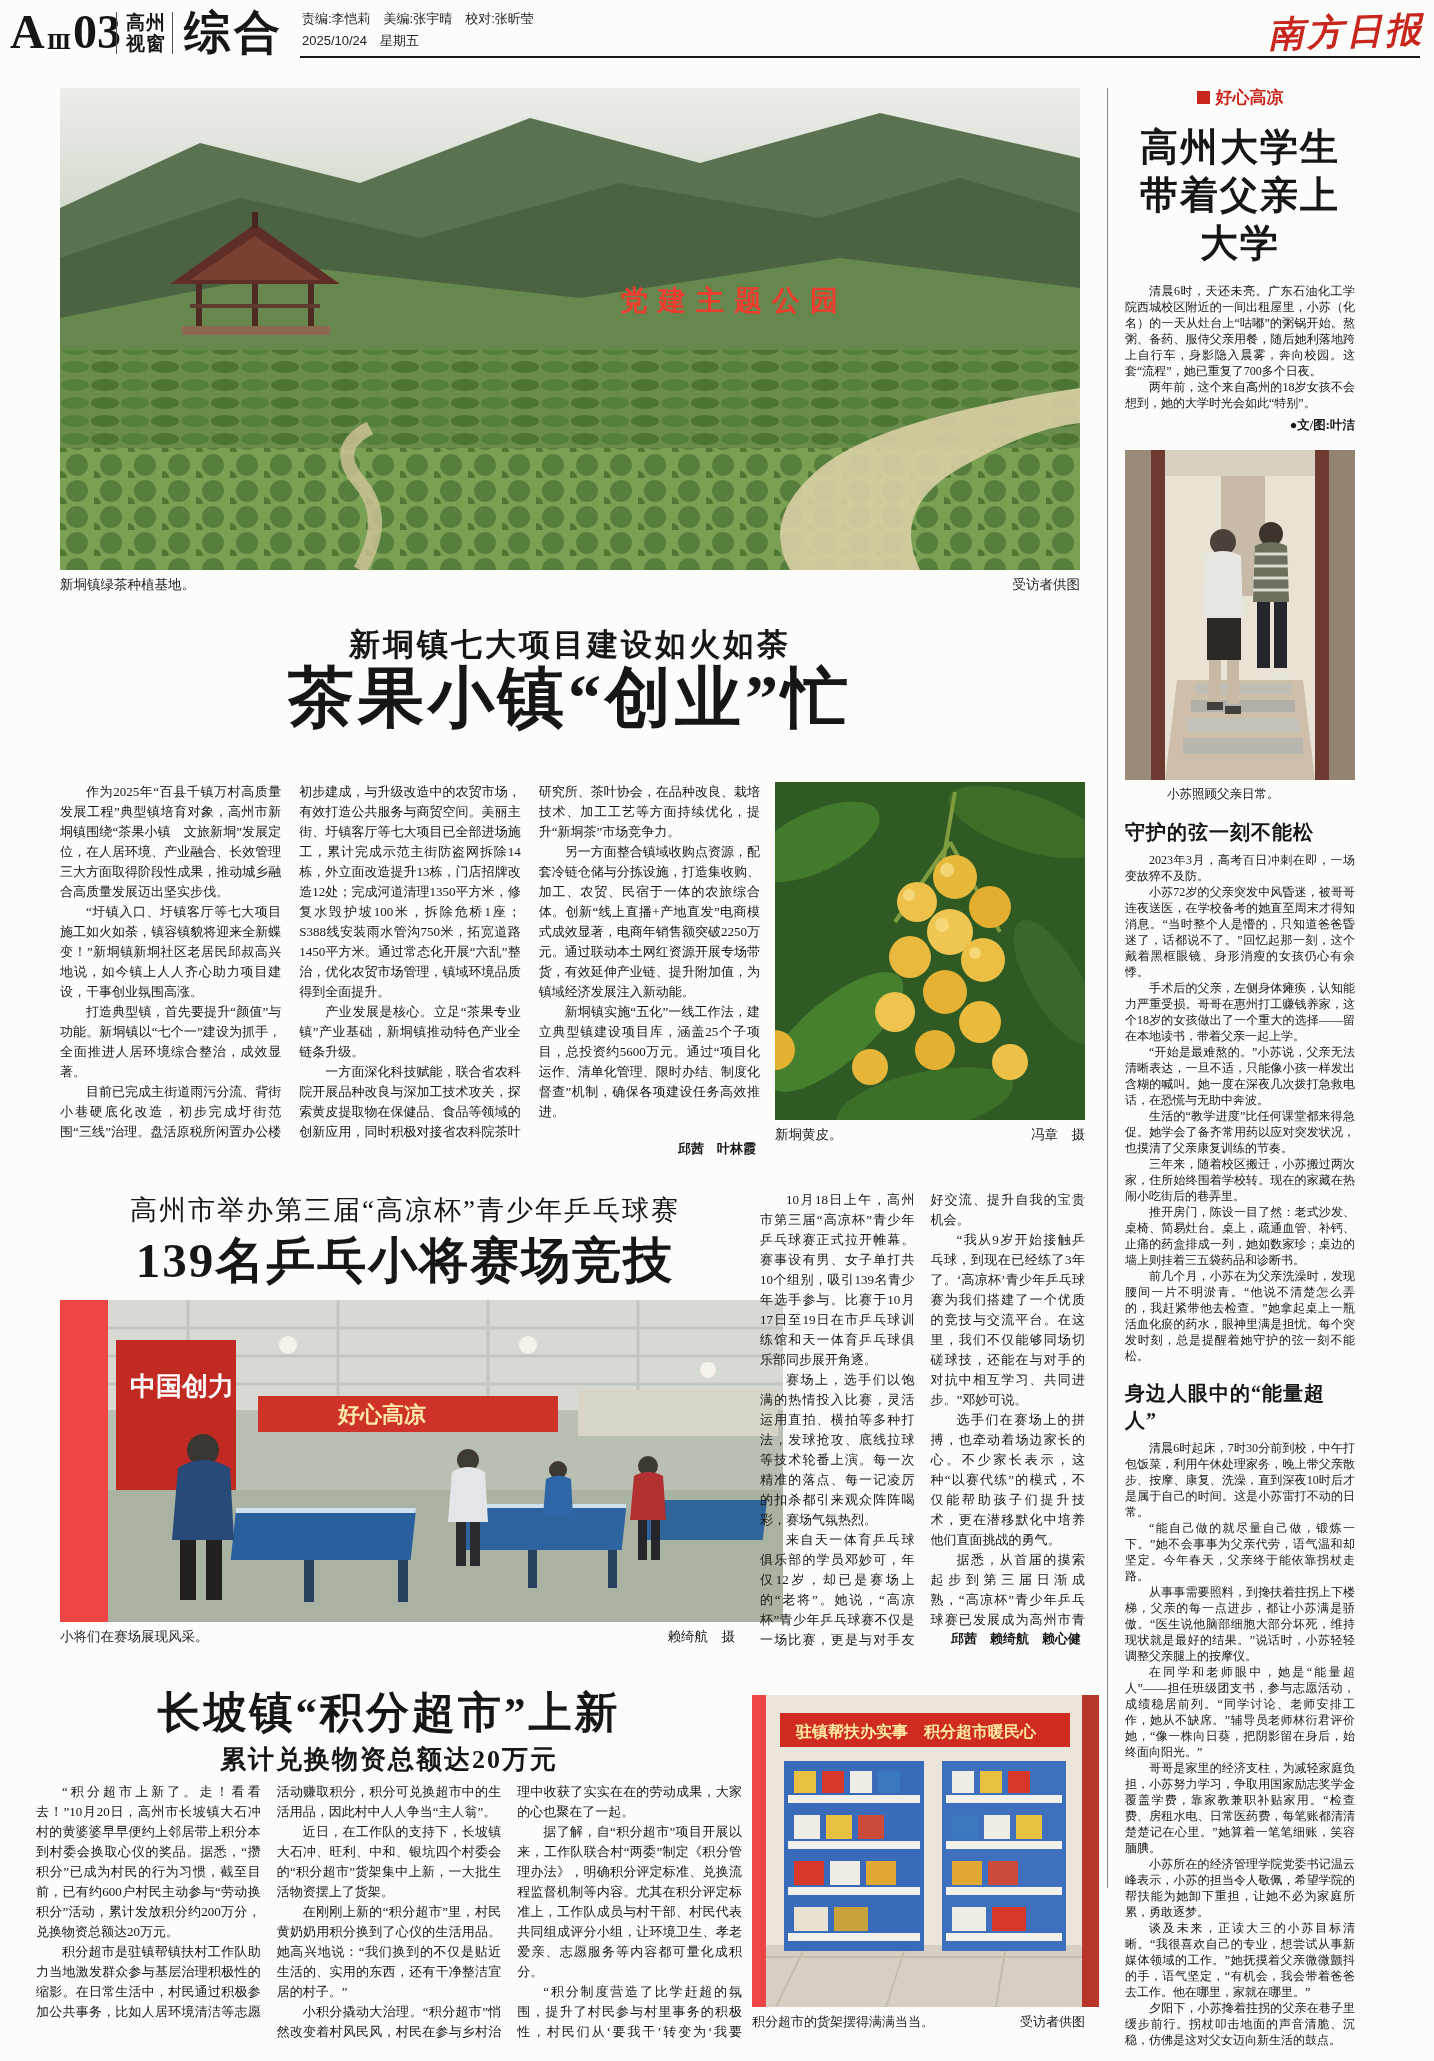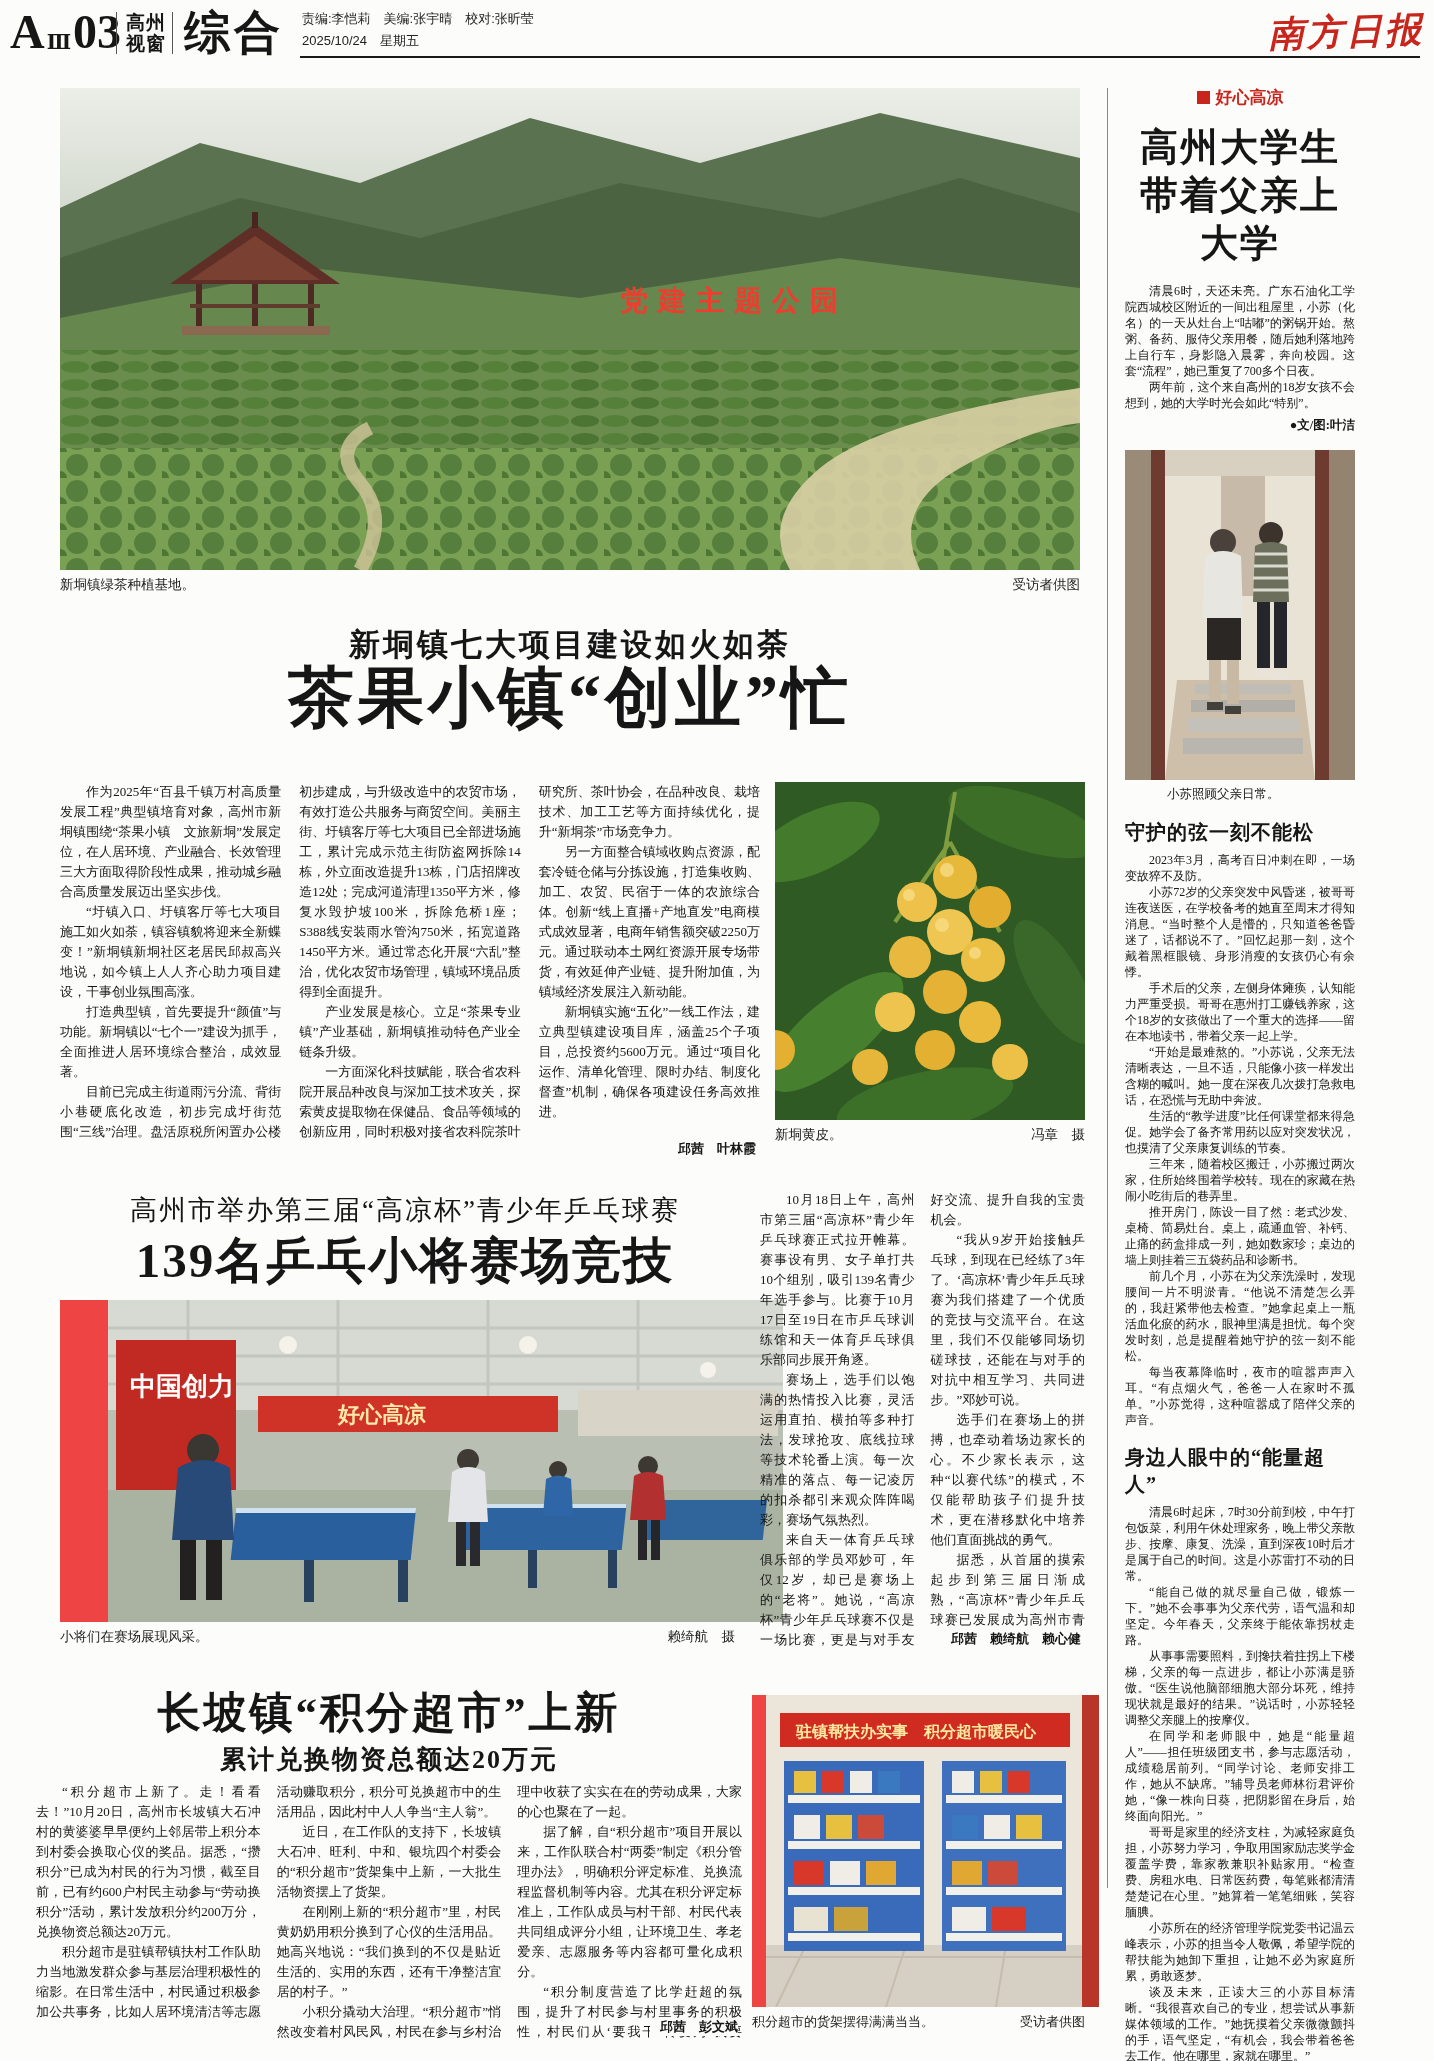--- a/index.html
+++ b/index.html
@@ -267,23 +267,20 @@
   <div class="subhead3">累计兑换物资总额达20万元</div>
   <div class="a3-text bodytext">
       <p class="para">“积分超市上新了。走！看看去！”10月20日，高州市长坡镇大石冲村的黄婆婆早早便约上邻居带上积分本到村委会换取心仪的奖品。据悉，“攒积分”已成为村民的行为习惯，截至目前，已有约600户村民主动参与“劳动换积分”活动，累计发放积分约200万分，兑换物资总额达20万元。</p>
       <p class="para">积分超市是驻镇帮镇扶村工作队助力当地激发群众参与基层治理积极性的缩影。在日常生活中，村民通过积极参加公共事务，比如人居环境清洁等志愿活动赚取积分，积分可兑换超市中的生活用品，因此村中人人争当“主人翁”。</p>
       <p class="para">近日，在工作队的支持下，长坡镇大石冲、旺利、中和、银坑四个村委会的“积分超市”货架集中上新，一大批生活物资摆上了货架。</p>
       <p class="para">在刚刚上新的“积分超市”里，村民黄奶奶用积分换到了心仪的生活用品。她高兴地说：“我们换到的不仅是贴近生活的、实用的东西，还有干净整洁宜居的村子。”</p>
       <p class="para">小积分撬动大治理。“积分超市”悄然改变着村风民风，村民在参与乡村治理中收获了实实在在的劳动成果，大家的心也聚在了一起。</p>
       <p class="para">据了解，自“积分超市”项目开展以来，工作队联合村“两委”制定《积分管理办法》，明确积分评定标准、兑换流程监督机制等内容。尤其在积分评定标准上，工作队成员与村干部、村民代表共同组成评分小组，让环境卫生、孝老爱亲、志愿服务等内容都可量化成积分。</p>
       <p class="para">“积分制度营造了比学赶超的氛围，提升了村民参与村里事务的积极性，村民们从‘要我干’转变为‘我要干’。”工作队相关负责人表示，接下来将持续优化积分规则、丰富兑换物资种类，激发乡村治理新活力。</p>
     </div>
-  <div class="abs" style="left:36px;top:1782px;width:706px;height:266px;pointer-events:none;">
-    <span class="byline" style="bottom:12px;">邱茜　彭文斌</span>
-  </div>
 
   <div class="photo" style="left:752px;top:1695px;width:333px;height:312px;padding-left:14px;">
     <svg width="333" height="312" viewBox="0 0 333 312">
       <rect width="333" height="312" fill="#ece6da"></rect>
       <rect x="0" y="250" width="333" height="62" fill="#d6d0c4"></rect>
       <g stroke="#c4bcac" stroke-width="2">
         <line x1="0" y1="262" x2="333" y2="262"></line>
           <line x1="40" y1="250" x2="10" y2="312"></line>
         <line x1="140" y1="250" x2="120" y2="312"></line>
           <line x1="240" y1="250" x2="230" y2="312"></line>
@@ -401,21 +398,20 @@
     <div class="side-sec-title">守护的弦一刻不能松</div>
     <div class="side-body" style="margin-top:0;">
         <p class="para">2023年3月，高考百日冲刺在即，一场变故猝不及防。</p>
         <p class="para">小苏72岁的父亲突发中风昏迷，被哥哥连夜送医，在学校备考的她直至周末才得知消息。“当时整个人是懵的，只知道爸爸昏迷了，话都说不了。”回忆起那一刻，这个戴着黑框眼镜、身形消瘦的女孩仍心有余悸。</p>
         <p class="para">手术后的父亲，左侧身体瘫痪，认知能力严重受损。哥哥在惠州打工赚钱养家，这个18岁的女孩做出了一个重大的选择——留在本地读书，带着父亲一起上学。</p>
         <p class="para">“开始是最难熬的。”小苏说，父亲无法清晰表达，一旦不适，只能像小孩一样发出含糊的喊叫。她一度在深夜几次拨打急救电话，在恐慌与无助中奔波。</p>
         <p class="para">生活的“教学进度”比任何课堂都来得急促。她学会了备齐常用药以应对突发状况，也摸清了父亲康复训练的节奏。</p>
         <p class="para">三年来，随着校区搬迁，小苏搬过两次家，住所始终围着学校转。现在的家藏在热闹小吃街后的巷弄里。</p>
         <p class="para">推开房门，陈设一目了然：老式沙发、桌椅、简易灶台。桌上，疏通血管、补钙、止痛的药盒排成一列，她如数家珍；桌边的墙上则挂着三五袋药品和诊断书。</p>
         <p class="para">前几个月，小苏在为父亲洗澡时，发现腰间一片不明淤青。“他说不清楚怎么弄的，我赶紧带他去检查。”她拿起桌上一瓶活血化瘀的药水，眼神里满是担忧。每个突发时刻，总是提醒着她守护的弦一刻不能松。</p>
-        <p class="para">每当夜幕降临时，夜市的喧嚣声声入耳。“有点烟火气，爸爸一人在家时不孤单。”小苏觉得，这种喧嚣成了陪伴父亲的声音。</p>
       </div>
 
     <div class="side-sec-title">身边人眼中的“能量超人”</div>
     <div class="side-body" style="margin-top:0;">
         <p class="para">清晨6时起床，7时30分前到校，中午打包饭菜，利用午休处理家务，晚上带父亲散步、按摩、康复、洗澡，直到深夜10时后才是属于自己的时间。这是小苏雷打不动的日常。</p>
         <p class="para">“能自己做的就尽量自己做，锻炼一下。”她不会事事为父亲代劳，语气温和却坚定。今年春天，父亲终于能依靠拐杖走路。</p>
         <p class="para">从事事需要照料，到搀扶着拄拐上下楼梯，父亲的每一点进步，都让小苏满是骄傲。“医生说他脑部细胞大部分坏死，维持现状就是最好的结果。”说话时，小苏轻轻调整父亲腿上的按摩仪。</p>
         <p class="para">在同学和老师眼中，她是“能量超人”——担任班级团支书，参与志愿活动，成绩稳居前列。“同学讨论、老师安排工作，她从不缺席。”辅导员老师林衍君评价她，“像一株向日葵，把阴影留在身后，始终面向阳光。”</p>
         <p class="para">哥哥是家里的经济支柱，为减轻家庭负担，小苏努力学习，争取用国家励志奖学金覆盖学费，靠家教兼职补贴家用。“检查费、房租水电、日常医药费，每笔账都清清楚楚记在心里。”她算着一笔笔细账，笑容腼腆。</p>
         <p class="para">小苏所在的经济管理学院党委书记温云峰表示，小苏的担当令人敬佩，希望学院的帮扶能为她卸下重担，让她不必为家庭所累，勇敢逐梦。</p>

